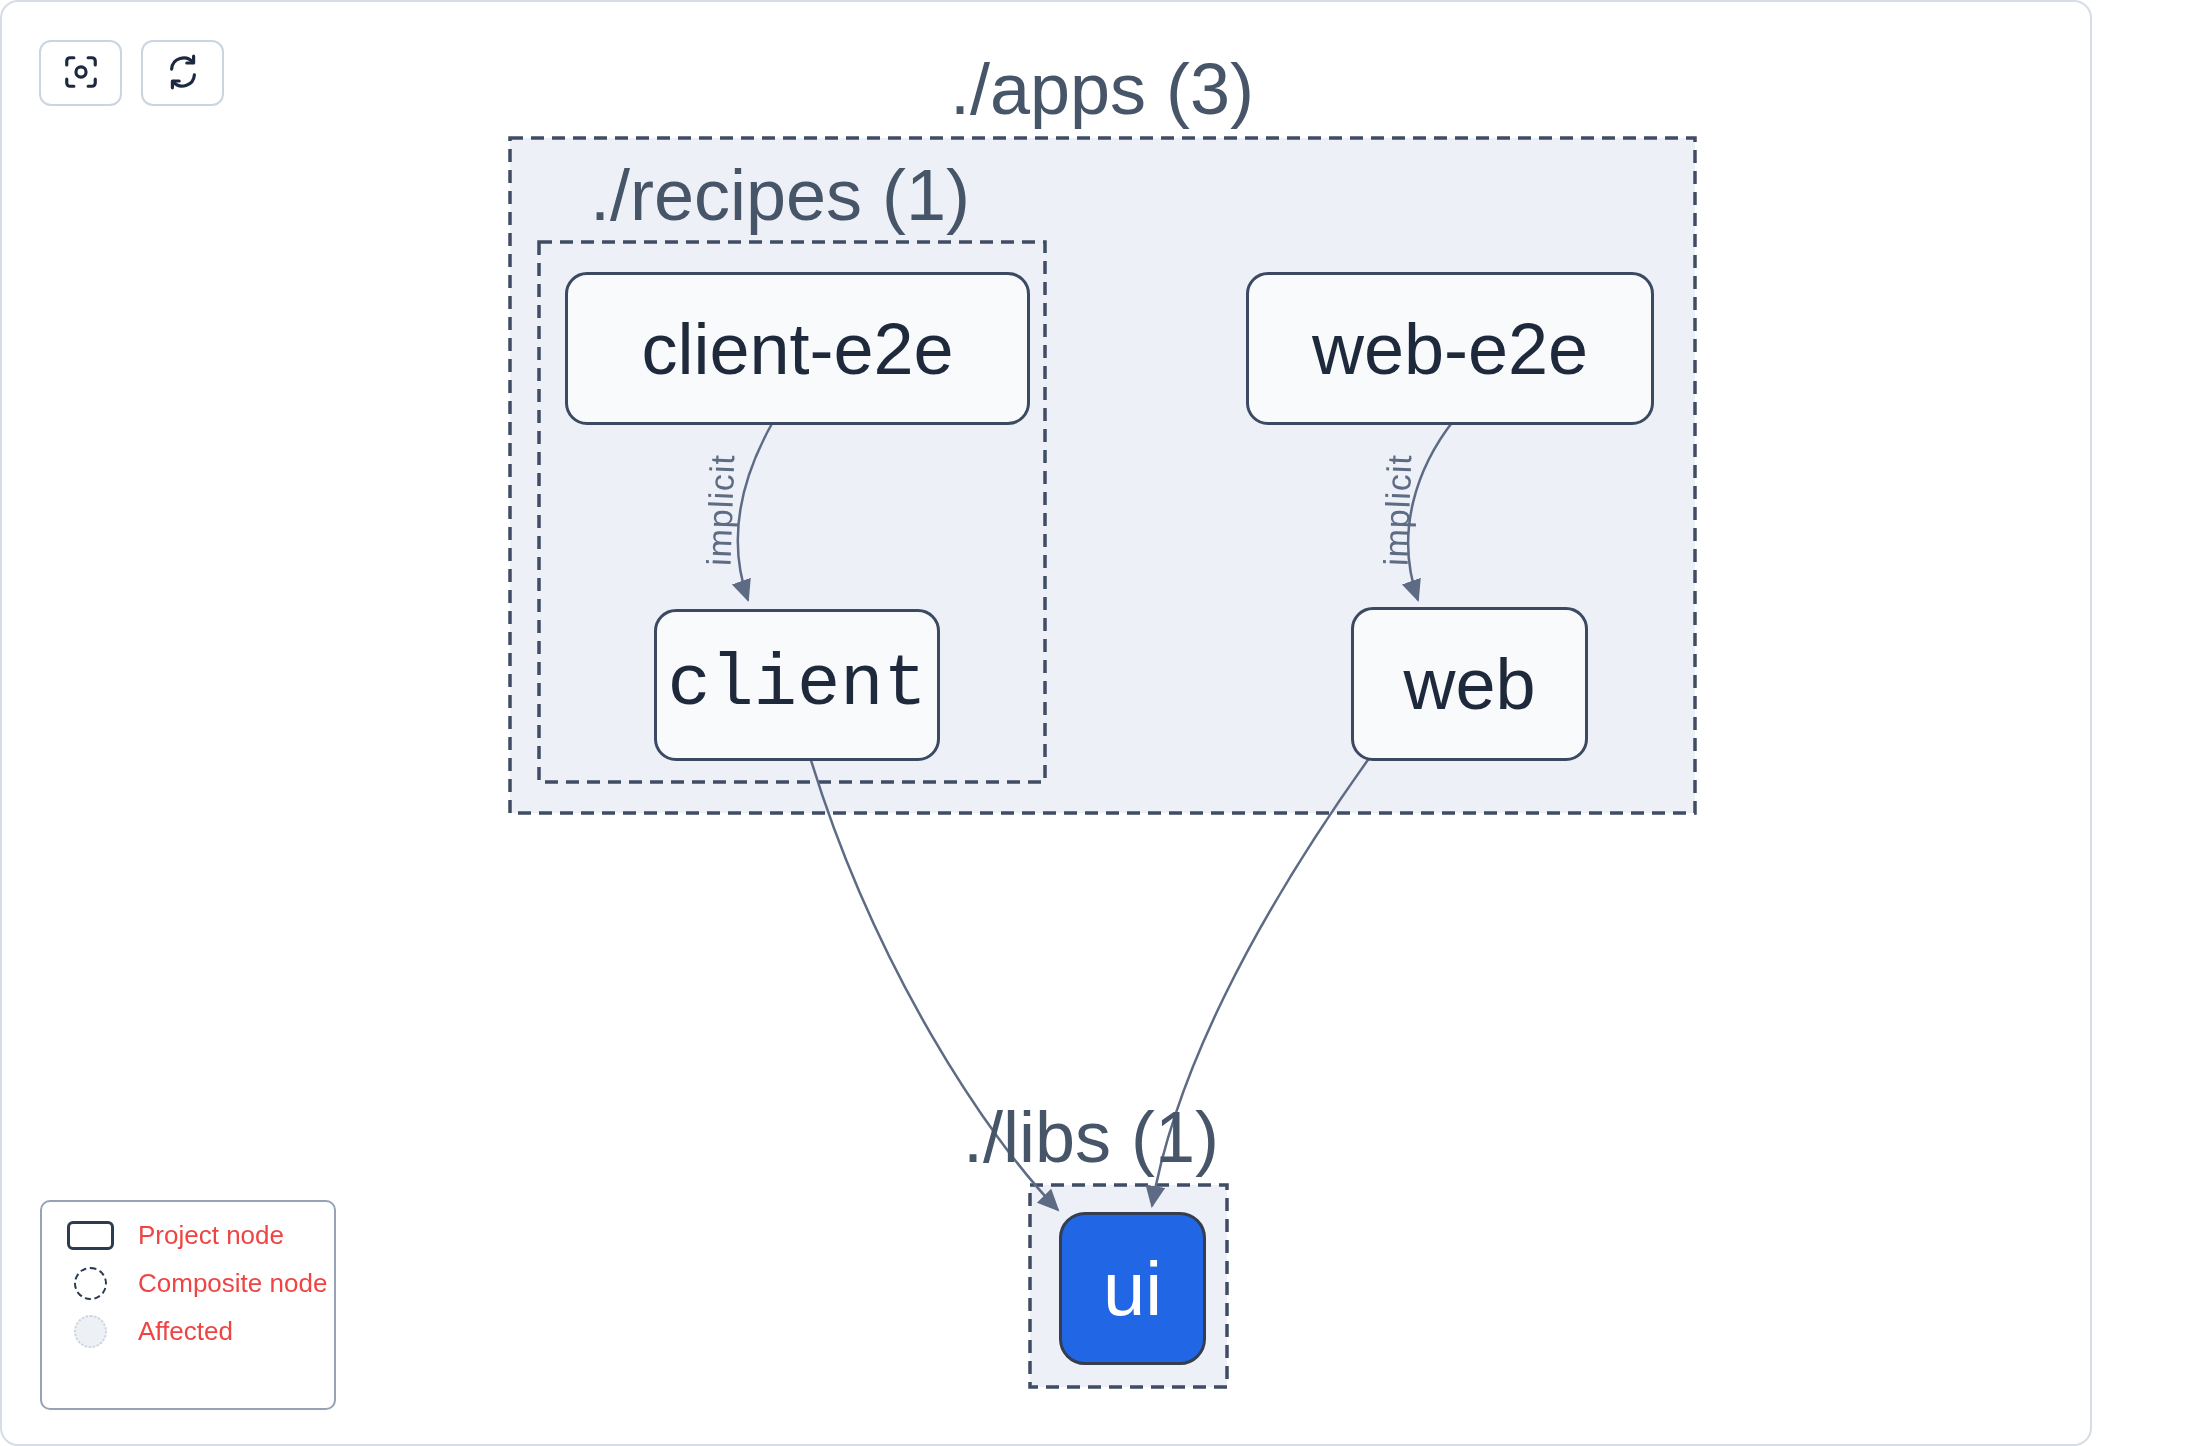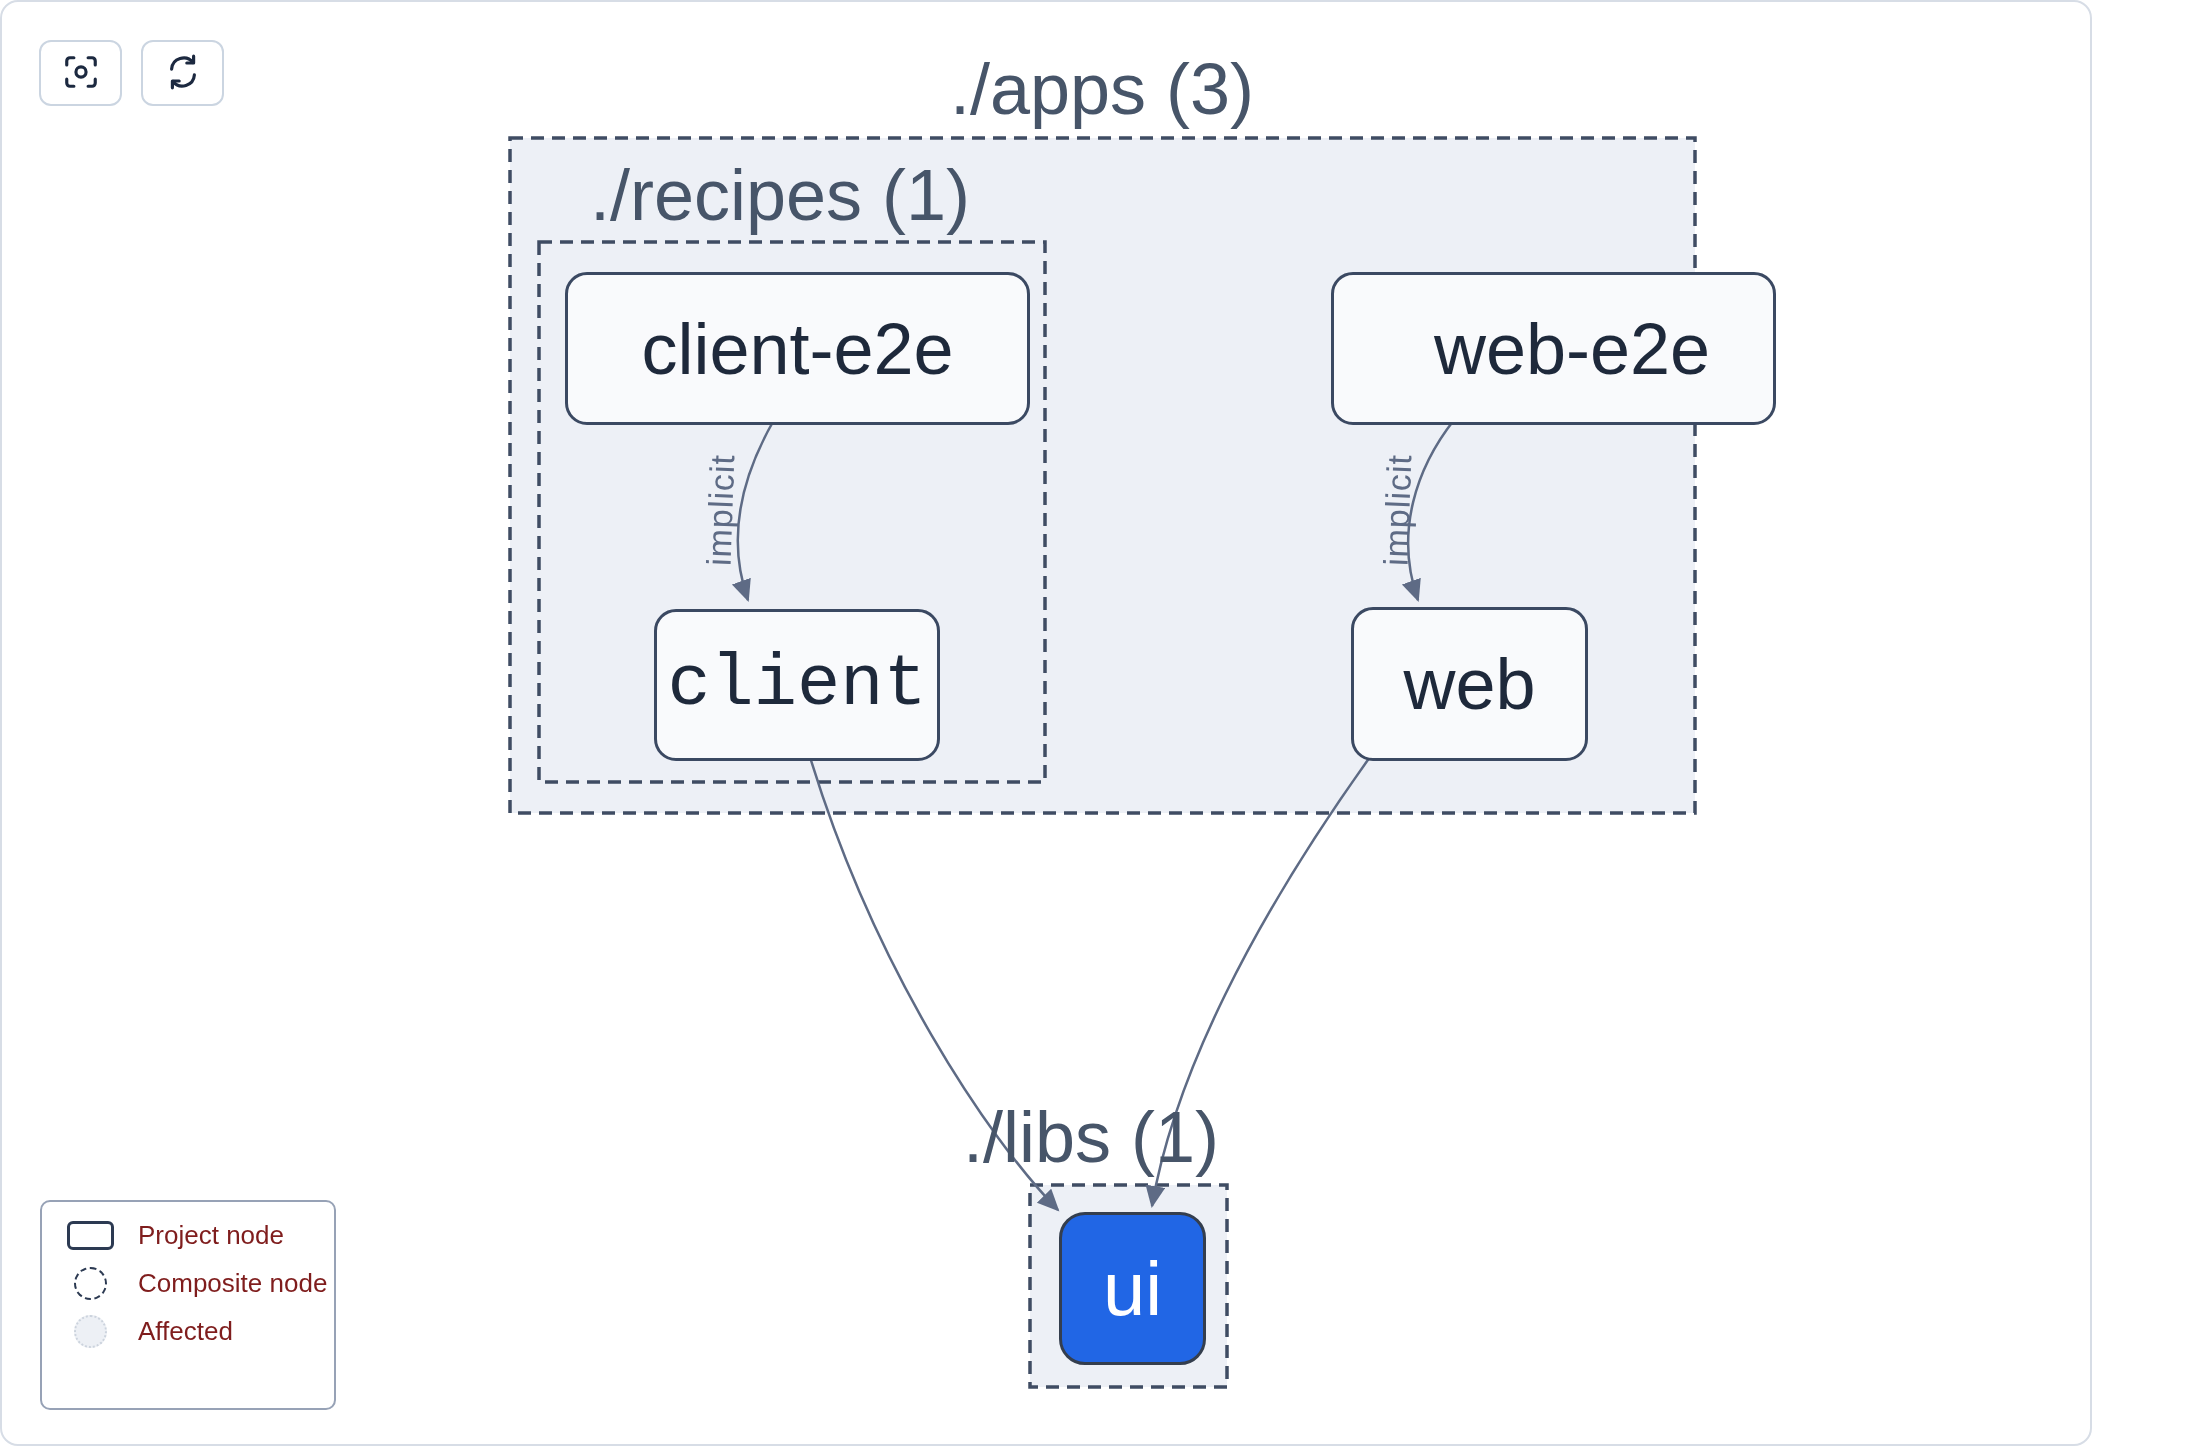--- a/index.html
+++ b/index.html
@@ -58,21 +58,21 @@
   .legend{
     position:absolute;left:38px;top:1198px;width:296px;height:210px;box-sizing:border-box;
     background:#ffffff;border:2px solid #97a2b6;border-radius:10px;z-index:3;
   }
   .legend-row{position:absolute;left:0;width:100%;height:48px;display:flex;align-items:center;}
   .legend-row:nth-child(1){top:9px;}
   .legend-row:nth-child(2){top:57px;}
   .legend-row:nth-child(3){top:105px;}
   .legend-row:nth-child(4){top:151px;}
   .swatch-cell{width:96px;display:flex;align-items:center;justify-content:center;flex:0 0 96px;}
-  .legend-label{font-size:26px;color:#7f1d1d;}
+  .legend-label{font-size:26px;color:#ef4444;}
   .sw-project{width:47px;height:29px;box-sizing:border-box;border:3px solid #2c3a52;border-radius:6px;background:#fff;}
   .sw-composite{width:33px;height:33px;box-sizing:border-box;border:2.5px dashed #2c3a52;border-radius:50%;background:#fff;}
   .sw-affected{width:33px;height:33px;box-sizing:border-box;border:2px dotted #ccd3dd;border-radius:50%;background:#edf0f5;}
   .sw-touched{width:33px;height:33px;border-radius:50%;background:var(--touched-blue);}
 </style>
 </head>
 <body>
 
 <div class="canvas">
 
@@ -91,21 +91,21 @@
     <path d="M 1452 418 C 1415 465, 1392 530, 1416 598" fill="none" stroke="#5e6b85" stroke-width="2.5" marker-end="url(#arrow)"></path>
     <path d="M 808 755 C 872 965, 985 1135, 1056 1208" fill="none" stroke="#5e6b85" stroke-width="2.5" marker-end="url(#arrow)"></path>
     <path d="M 1368 755 C 1250 920, 1172 1075, 1150 1204" fill="none" stroke="#5e6b85" stroke-width="2.5" marker-end="url(#arrow)"></path>
   </svg>
 
   <div class="group-title" style="left:1100px;top:44px;">./apps (3)</div>
   <div class="group-title" style="left:778px;top:150px;">./recipes (1)</div>
   <div class="group-title" style="left:1089px;top:1092px;">./libs (1)</div>
 
   <div class="node" style="left:563px;top:270px;width:459px;height:147px;">client-e2e</div>
-  <div class="node" style="left:1329px;top:270px;width:402px;height:147px;padding-left:37px;">web-e2e</div>
+  <div class="node" style="left:1244px;top:270px;width:402px;height:147px;">web-e2e</div>
   <div class="node" style="left:652px;top:607px;width:280px;height:146px;font-family:Liberation Mono, monospace;">client</div>
   <div class="node" style="left:1349px;top:605px;width:231px;height:148px;">web</div>
   <div class="node node--touched" style="left:1057px;top:1210px;width:141px;height:147px;">ui</div>
 
   <div class="edge-label" style="left:719px;top:508px;">implicit</div>
   <div class="edge-label" style="left:1396px;top:508px;">implicit</div>
 
   <button class="toolbar-btn" id="btn-center">
     <span>
       <svg viewBox="0 0 24 24">

